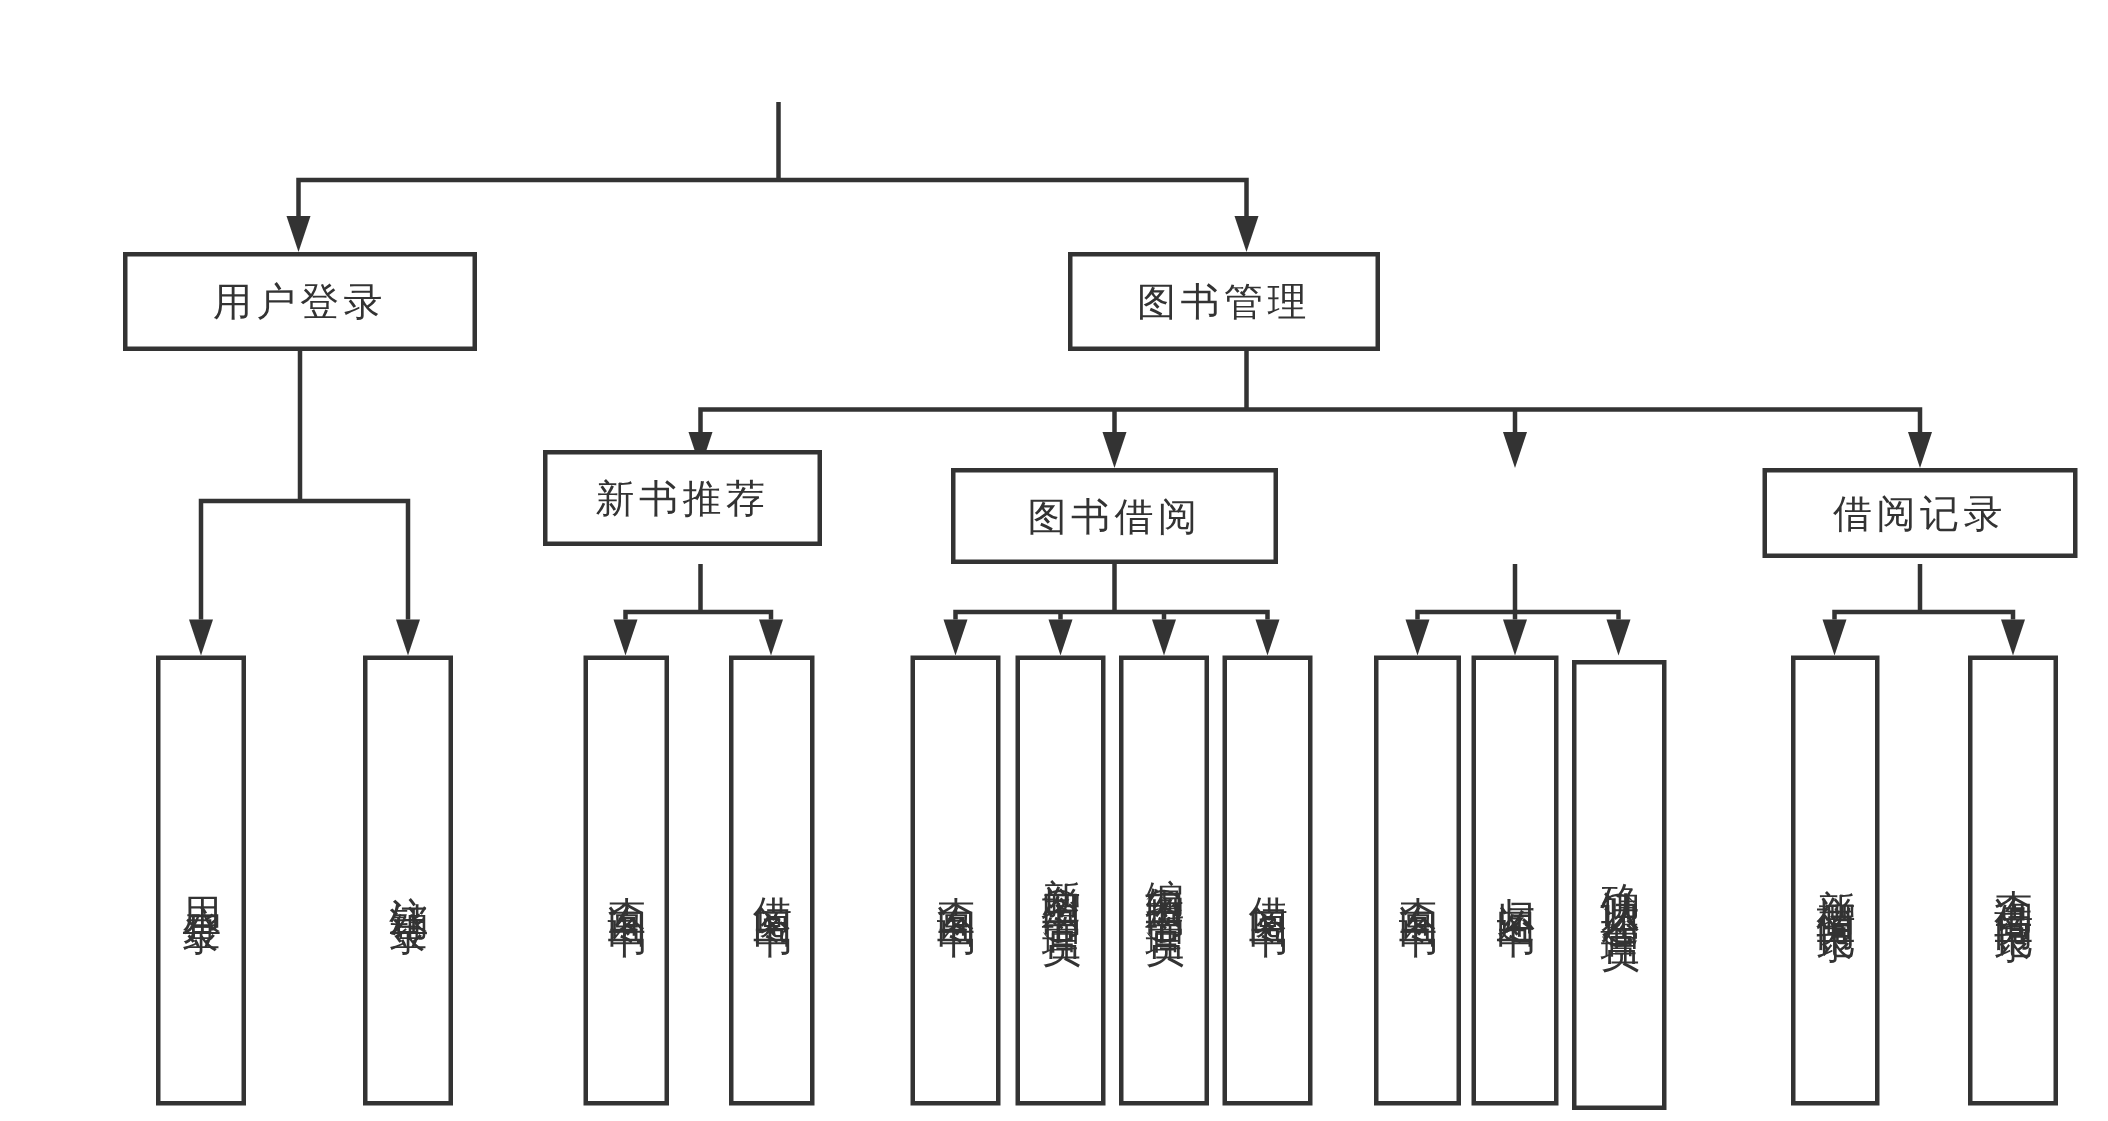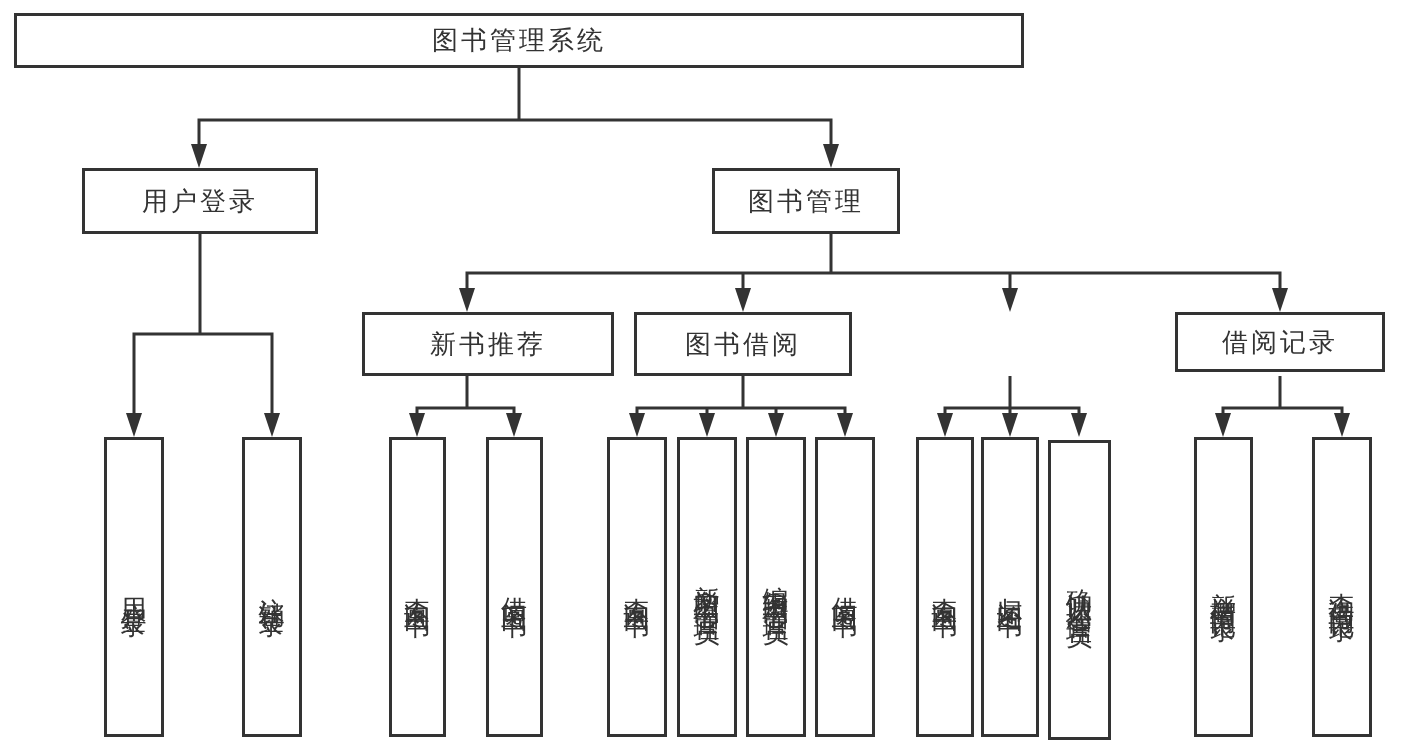--- a/index.html
+++ b/index.html
@@ -106,26 +106,25 @@
       <polygon points="1002,413 1018,413 1010,437"></polygon>
       <polygon points="1071,413 1087,413 1079,437"></polygon>
     </g>
     <g>
       <path d="M1280,376 V408 M1223,413 V408 H1342 V413"></path>
       <polygon points="1215,413 1231,413 1223,437"></polygon>
       <polygon points="1334,413 1350,413 1342,437"></polygon>
     </g>
   </svg>
 
-  <div class="node header-node" style="left:14px;top:13px;width:1010px;height:55px">图书管理系统</div>
 
   <div class="node header-node" style="left:82px;top:168px;width:236px;height:66px">用户登录</div>
-  <div class="node header-node" style="left:712px;top:168px;width:188px;height:66px">图书管理</div>
+  <div class="node header-node" style="left:712px;top:168px;width:208px;height:66px">图书管理</div>
 
-  <div class="node header-node" style="left:362px;top:312px;width:252px;height:64px">新书推荐</div>
+  <div class="node header-node" style="left:362px;top:300px;width:186px;height:64px">新书推荐</div>
   <div class="node header-node" style="left:634px;top:312px;width:218px;height:64px">图书借阅</div>
   <div class="node header-node" style="left:1175px;top:312px;width:210px;height:60px">借阅记录</div>
 
   <div class="node leaf-node" style="left:104px;top:437px;width:60px;height:300px">
     <span class="vtext">用户登录</span>
   </div>
   <div class="node leaf-node" style="left:242px;top:437px;width:60px;height:300px">
     <span class="vtext">注销登录</span>
   </div>
 

